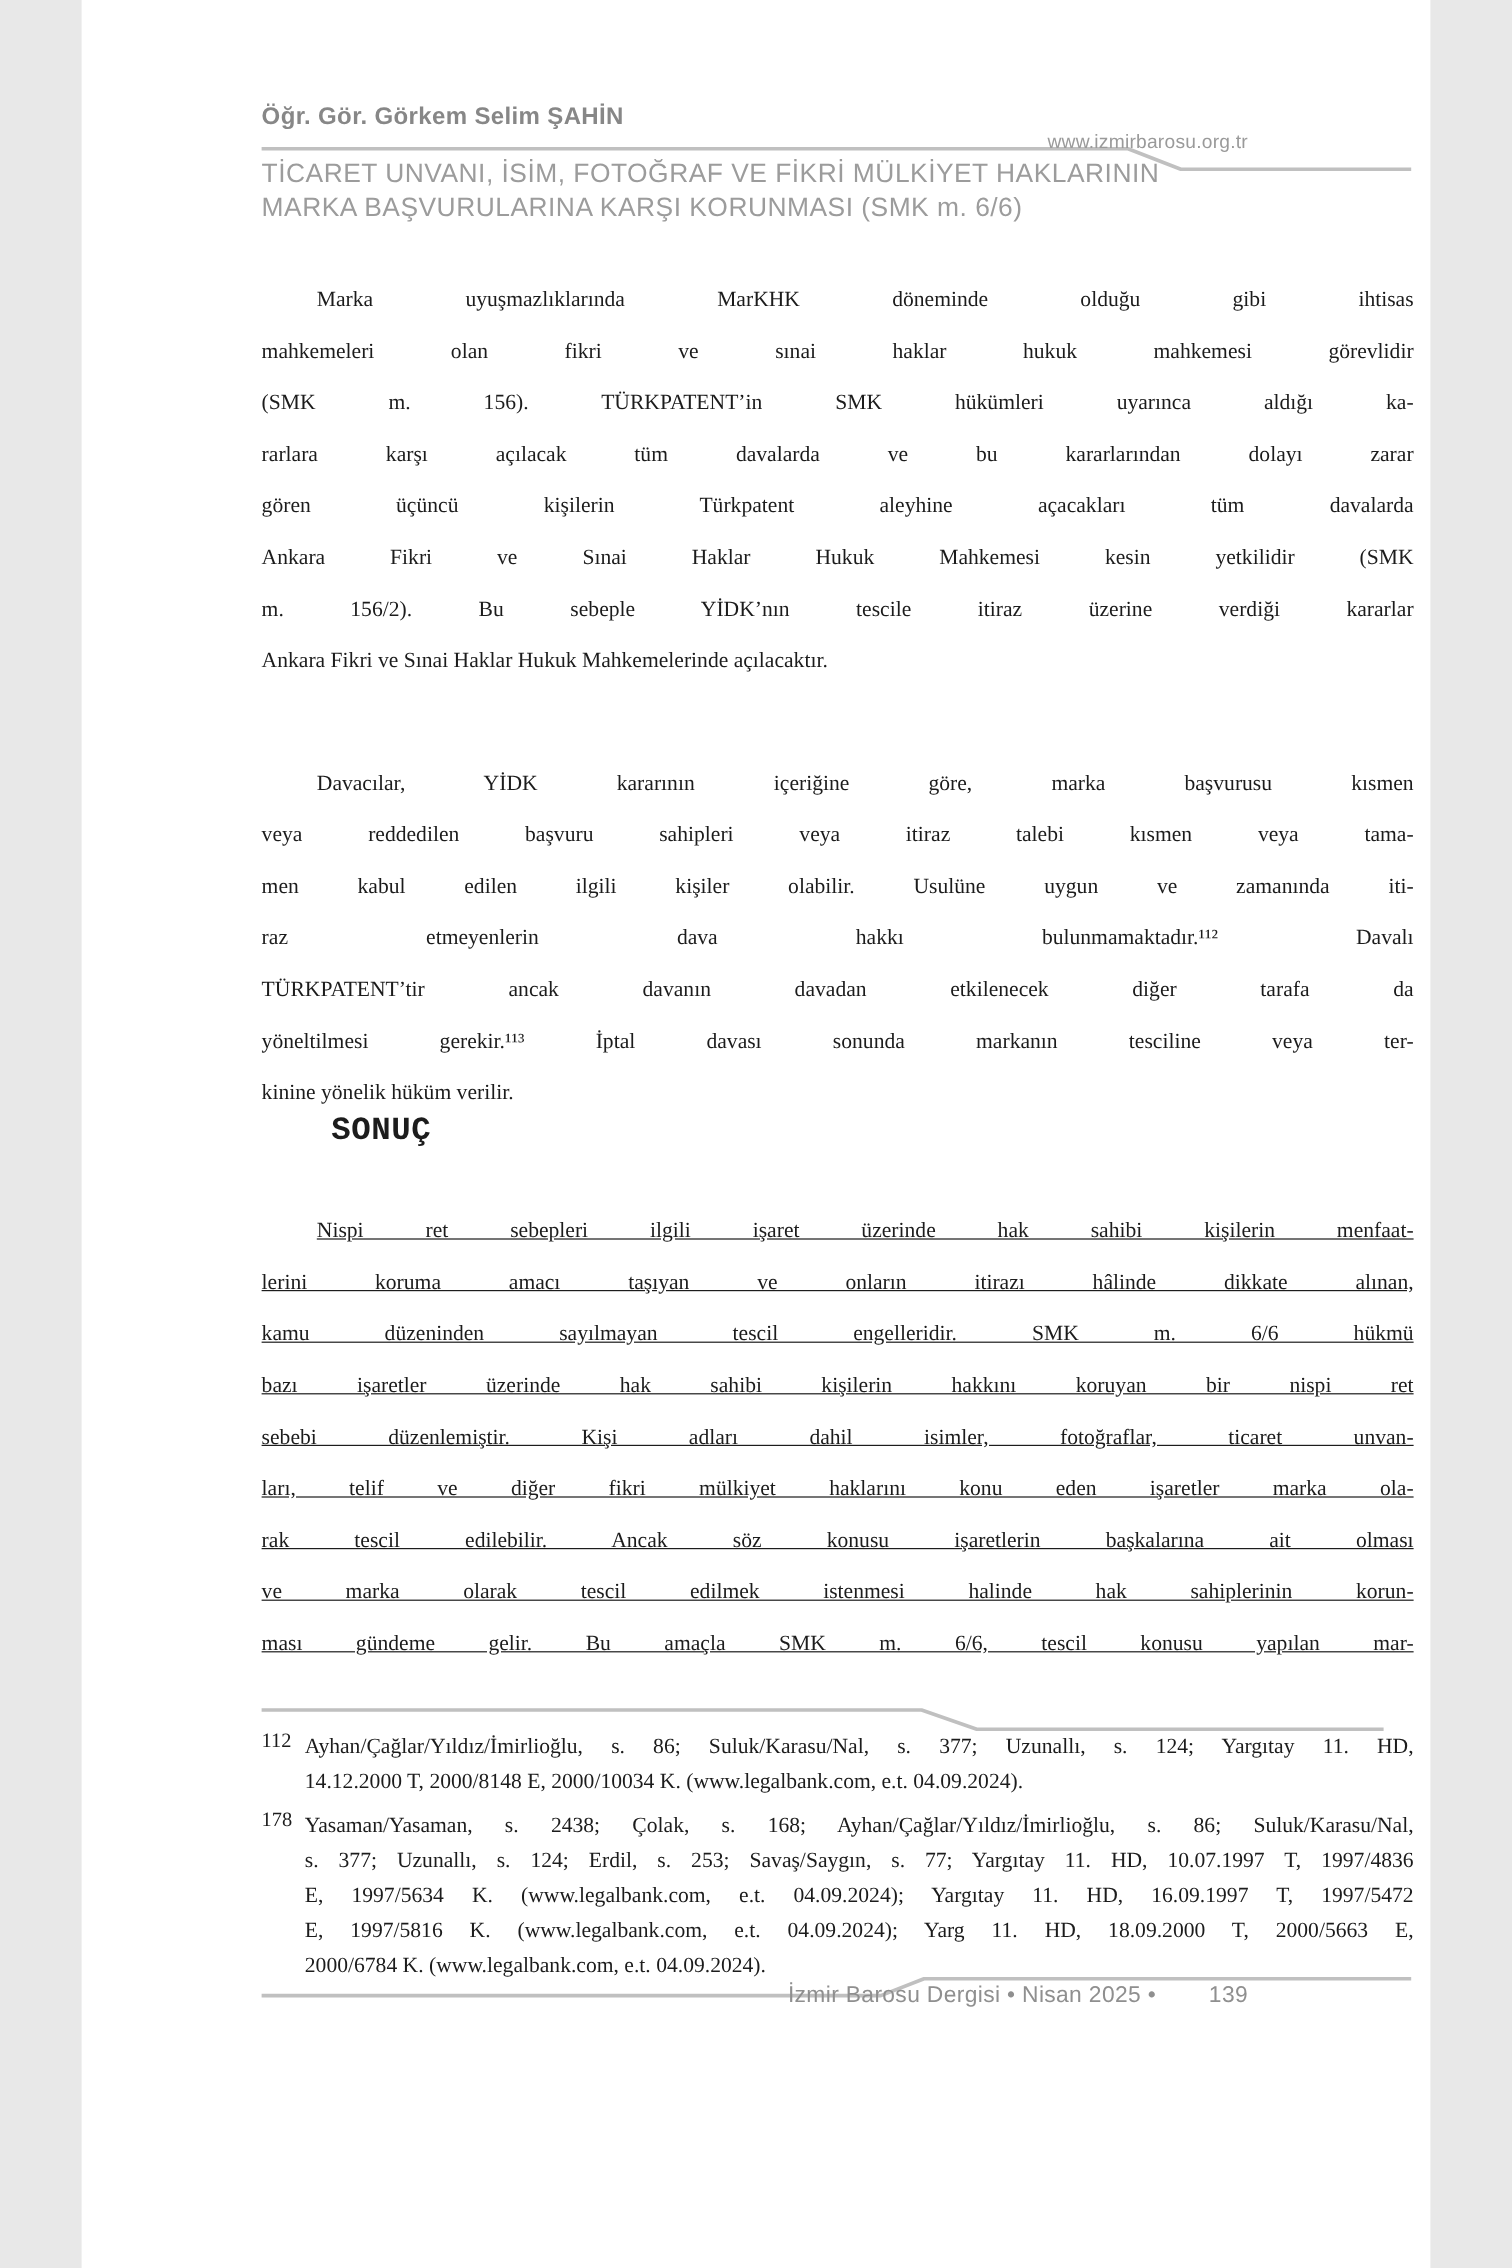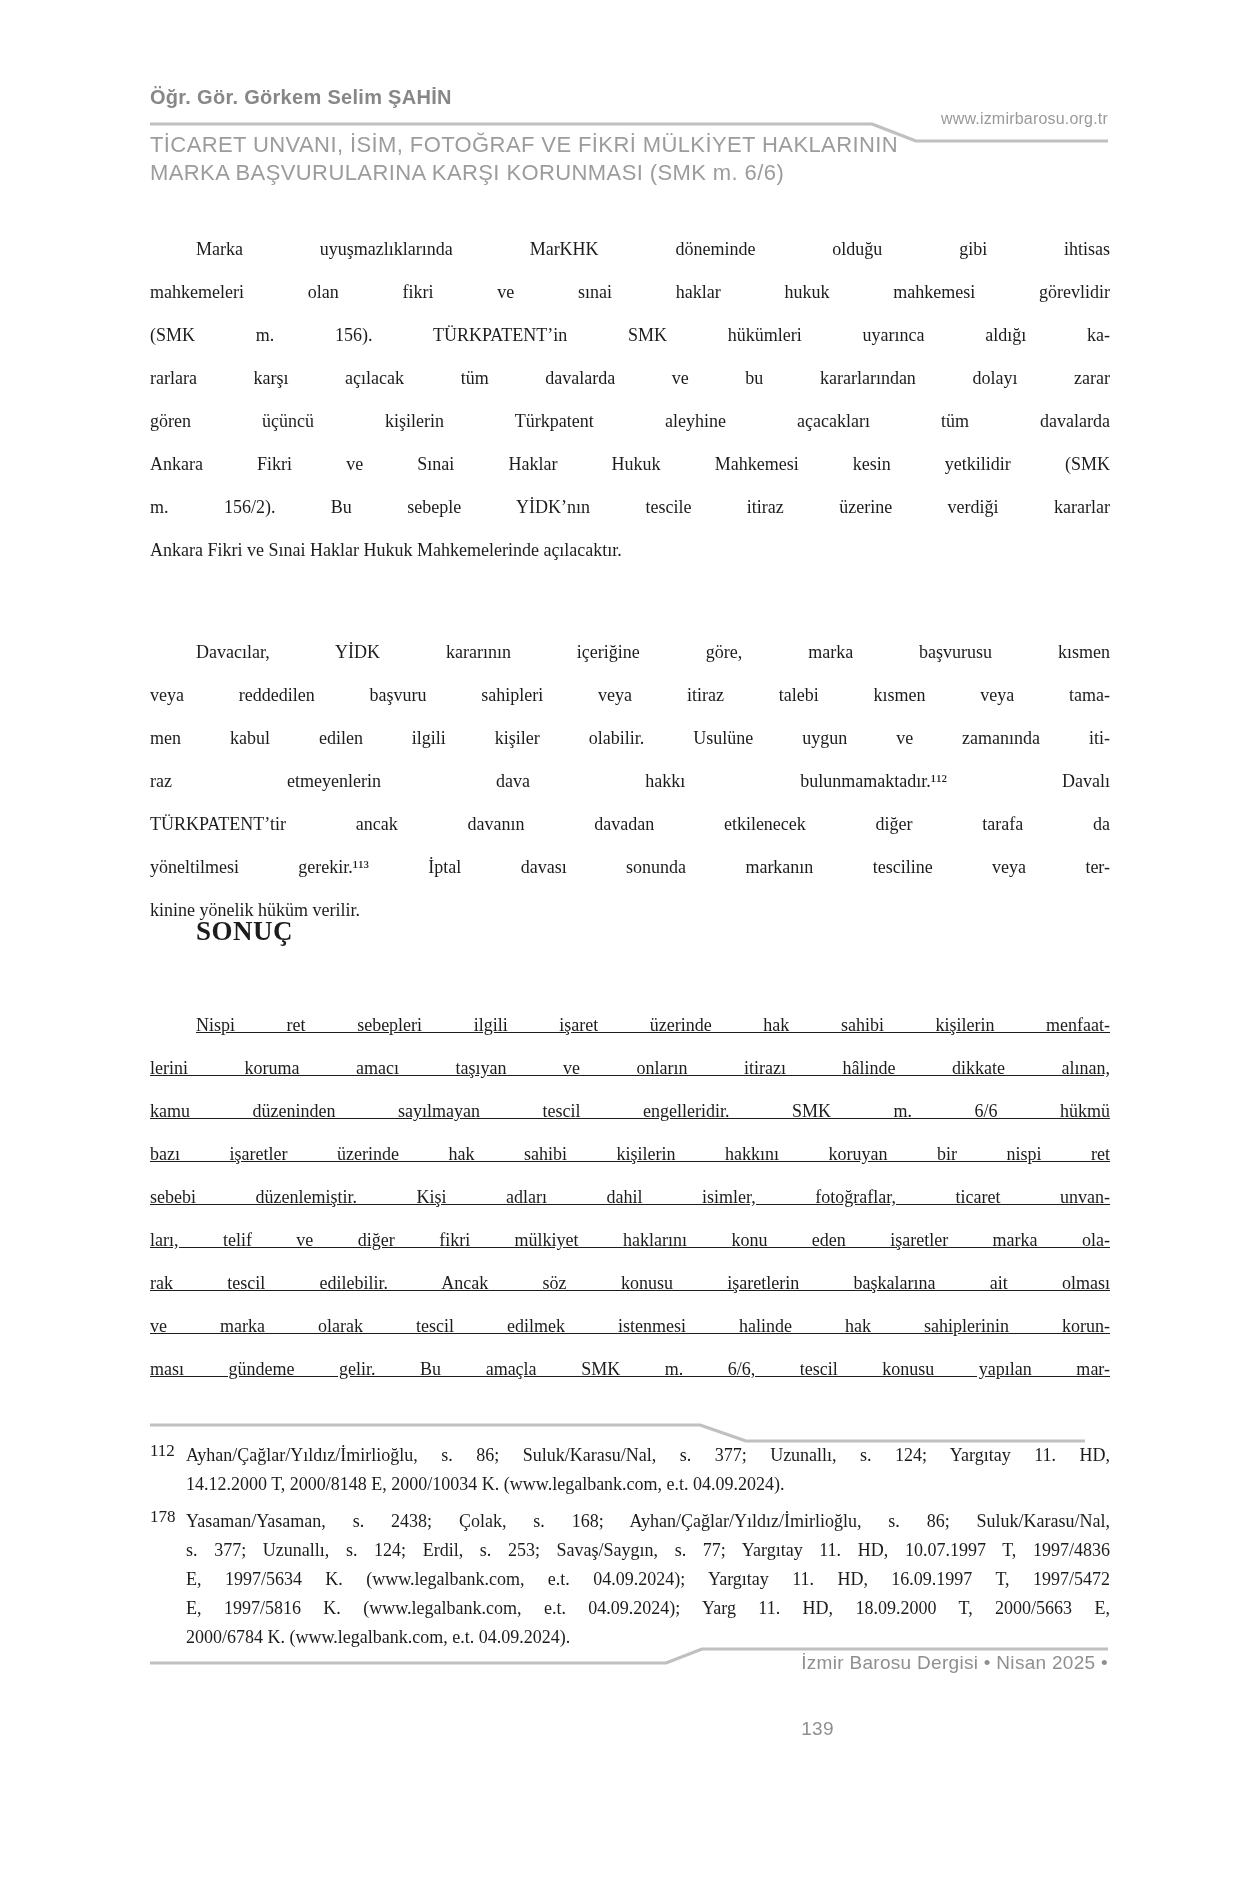--- a/index.html
+++ b/index.html
@@ -1,18 +1,18 @@
 <!DOCTYPE html>
 <html lang="tr"><head>
 <meta charset="utf-8">
 <style>
   html,body { margin:0; padding:0; background:#e8e8e8; }
   .page {
     position:relative;
-    width:1260px; height:1890px;
+    width:1124px; height:1890px;
     margin:0 auto;
     background:#ffffff;
     overflow:hidden;
     font-family:"Liberation Serif","DejaVu Serif",serif;
     color:#1c1c1c;
   }
   
   .author {
     position:absolute; left:150px; top:84px;
     font-family:"Liberation Sans","DejaVu Sans",sans-serif;
@@ -37,42 +37,43 @@
     font-size:18px; line-height:43px;
   }
   .para .tline:first-child { text-indent:46px; }
   .tline { text-align:justify; text-align-last:justify; }
   .tline.tline-last { text-align-last:left; }
   .p1 { top:228px; }
   .p2 { top:598px;margin-top:33px; }
   .section-heading {
     position:absolute; left:196px; top:916px;
     font-size:27px; font-weight:bold; letter-spacing:0.5px;
-    margin:0;
+    margin:12px;
+    font-family:Liberation Mono, monospace;
   }
   .p3 { top:1004px;text-decoration:underline; }
   
   .footnote {
     position:absolute; left:150px; width:960px;
     padding-left:36px; box-sizing:border-box;
     font-size:18px; line-height:29px;
   }
   .fn112 { top:1441px; }
   .fn113 { top:1507px; }
   .fn-number {
     position:absolute; left:0; top:-5px;
     font-size:17px;
     text-align:center;
   }
   
   .footer-text {
     position:absolute; right:152px; top:1652px;
     display:flex; align-items:baseline; gap:44px;
     font-family:"Liberation Sans","DejaVu Sans",sans-serif;
-    font-size:19px; color:#8f8f8f; letter-spacing:0.3px;flex-direction:column;
+    font-size:19px; color:#8f8f8f; letter-spacing:0.3px;
   }
 </style>
 </head>
 <body>
 
 <div class="page">
 
   <header>
     <div class="author">Öğr. Gör. Görkem Selim ŞAHİN</div>
 

